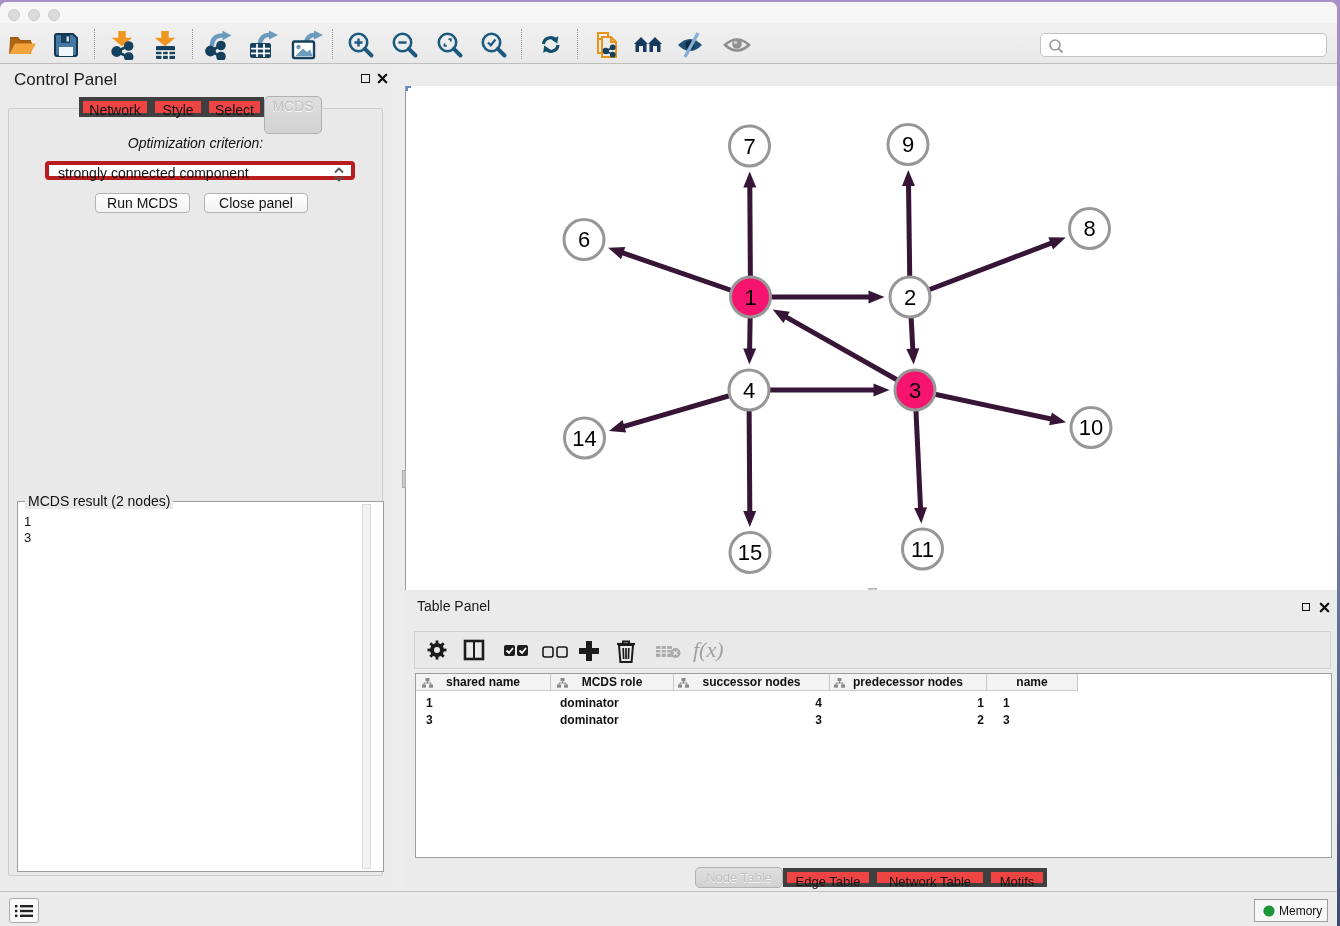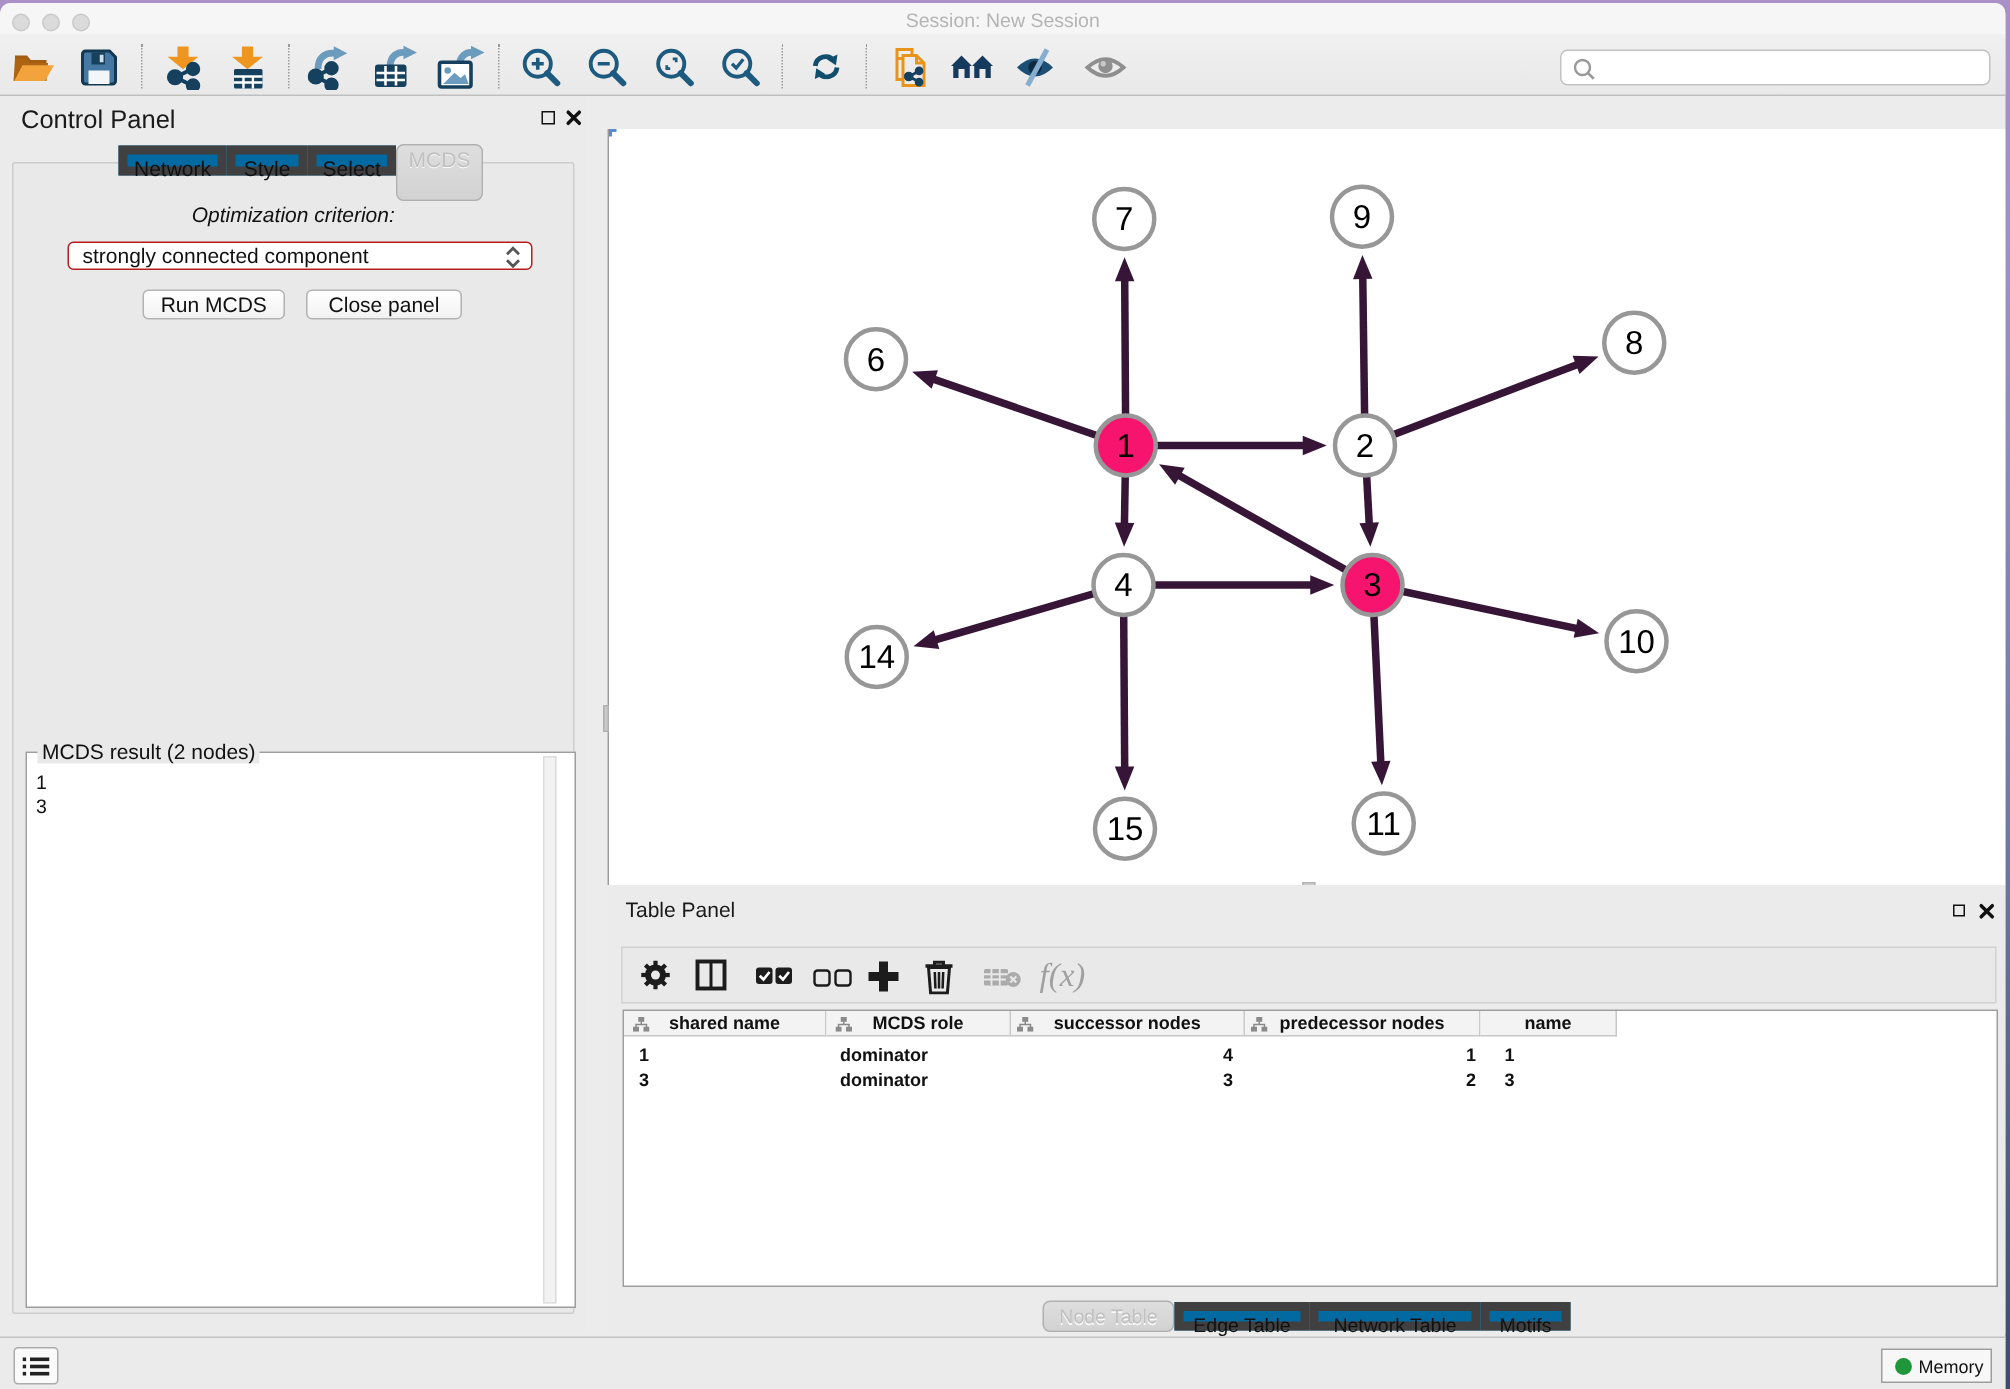--- a/index.html
+++ b/index.html
@@ -20,29 +20,29 @@
 .tsep { position:absolute; top:6px; height:30px; width:0;
   border-left:1px dotted #9a9a9a; }
 .ticon { position:absolute; top:7px; }
 #searchbox { position:absolute; left:1040px; top:10px; width:287px; height:24px;
   background:#fff; border:1px solid #c2c2c2; border-radius:5px; }
 
 #cpanel { left:0; top:62px; width:391px; height:825px; background:#ebebeb; }
 #cphead { left:0; top:0; width:391px; height:31px; }
 #cphead .t { left:14px; top:6px; font-size:17px; color:#1a1a1a; }
 .tabrow { position:absolute; font-size:14px; z-index:5; }
-.tab { position:absolute; top:0; height:20px; background:#0369a1; border:6px solid #404040;
+.tab { position:absolute; top:0; height:20px; background:#ef4444; border:4px solid #404040;
   text-align:center; line-height:19px; color:#111; }
 .tabsel { background:linear-gradient(#dedede,#d2d2d2); color:#c0c0c0;
   text-shadow:0 1px 0 #fafafa; border-radius:5px; border:1px solid #b0b0b0; }
 #cpcontent { left:8px; top:44px; width:375px; height:768px; background:#e9e9e9;
   border:1px solid #cdcdcd; border-radius:2px; }
 #optlabel { width:100%; text-align:center; top:26px; font-size:14px; color:#111;font-style:italic; }
 #dropdown { left:36px; top:52px; width:310px; height:19px; background:#fff;
-  border:1px solid #b91c1c; border-radius:4px; font-size:14px; line-height:17px; color:#111; }
+  border:4px solid #b91c1c; border-radius:4px; font-size:14px; line-height:17px; color:#111; }
 .btn { position:absolute; top:84px; height:20px; background:linear-gradient(#ffffff,#f2f2f2);
   border:1px solid #b3b3b3; border-radius:4px; font-size:14px; text-align:center;
   line-height:19px; color:#111; }
 #fieldset { left:8px; top:392px; width:367px; height:371px; border:1px solid #9d9d9d;
   background:#fff; }
 #fslegend { left:7px; top:-9px; background:#e9e9e9; padding:0 3px; font-size:14px; color:#111; }
 #fstext { left:6px; top:12px; font-size:13px; line-height:16px; color:#111; }
 #fsscroll { right:12px; top:2px; width:9px; height:365px; background:#f2f2f2;
   border:1px solid #dcdcdc; }
 
@@ -74,21 +74,20 @@
 #membtn { left:1254px; top:7px; width:74px; height:23px; background:#f7f7f7;
   border:1px solid #9e9e9e; font-size:12px; color:#111; }
 </style>
 </head>
 <body>
 <div id="win">
   <div id="titlebar" class="abs">
     <div class="dot" style="left:8px"></div>
     <div class="dot" style="left:28px"></div>
     <div class="dot" style="left:48px"></div>
-    <div id="wtitle" class="abs">Session: New Session</div>
   </div>
   <div id="toolbar" class="abs">
     <svg class="ticon" style="left:7px" width="30" height="30" viewBox="0 0 30 30">
       <path d="M3 7 L11 7 L13.5 10 L24 10 L24 13 L3 13 Z" fill="#a35c10"></path>
       <path d="M2 24 L3 9 L10.5 9 L13 12 L25 12 L24 24 Z" fill="#ad6514"></path>
       <path d="M2.5 24 L8 13.5 L29 13.5 L23 24 Z" fill="#f2a33c"></path>
     </svg>
     <svg class="ticon" style="left:51px" width="30" height="30" viewBox="0 0 30 30">
       <path d="M4 6 a2 2 0 0 1 2-2 L22 4 L26 8 L26 24 a2 2 0 0 1 -2 2 L6 26 a2 2 0 0 1 -2-2 Z" fill="#4579a3" stroke="#133850" stroke-width="2"></path>
       <rect x="10" y="5" width="9" height="8" fill="#16405c"></rect>

